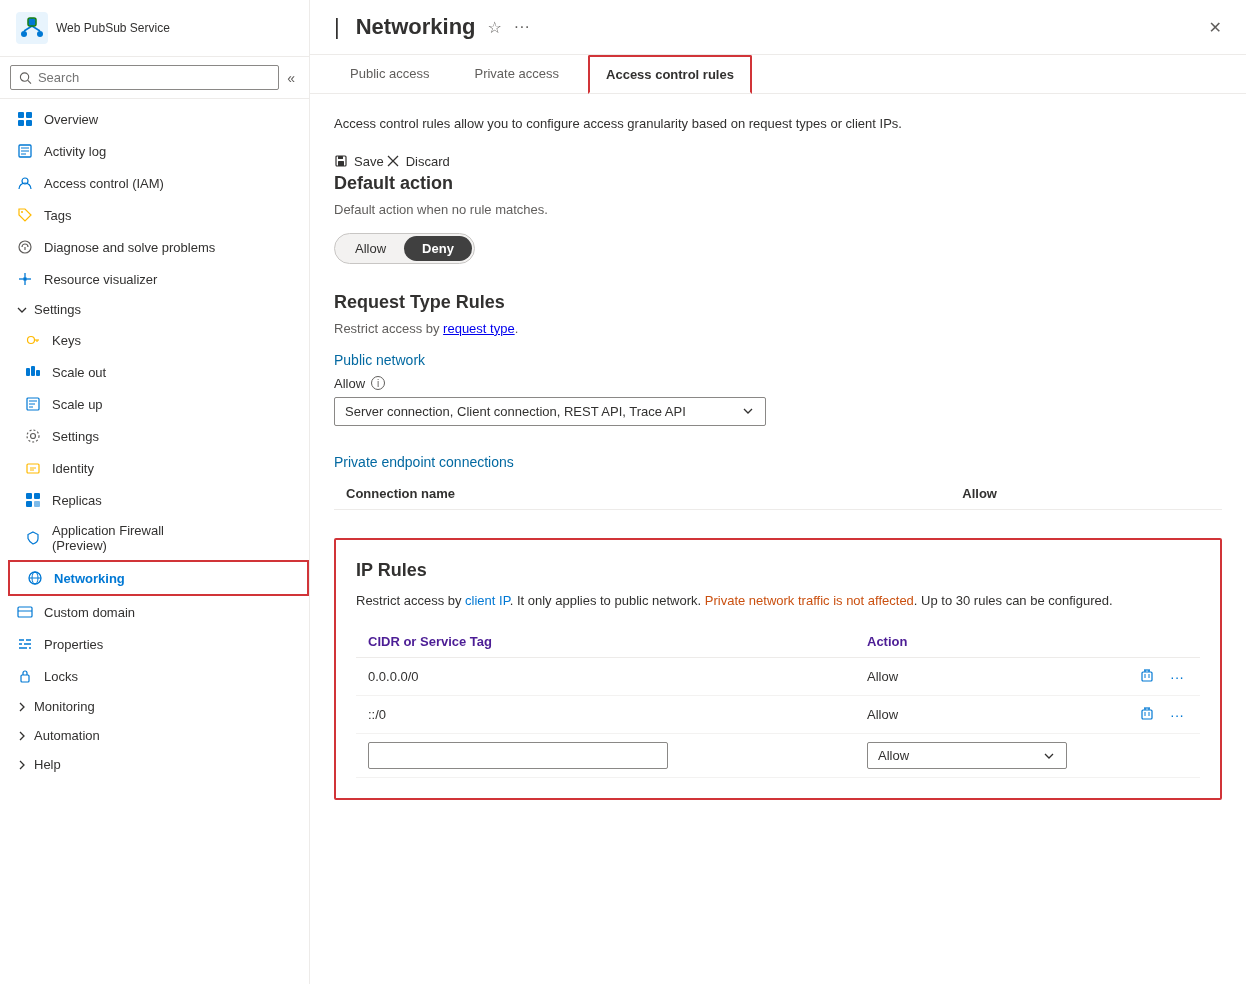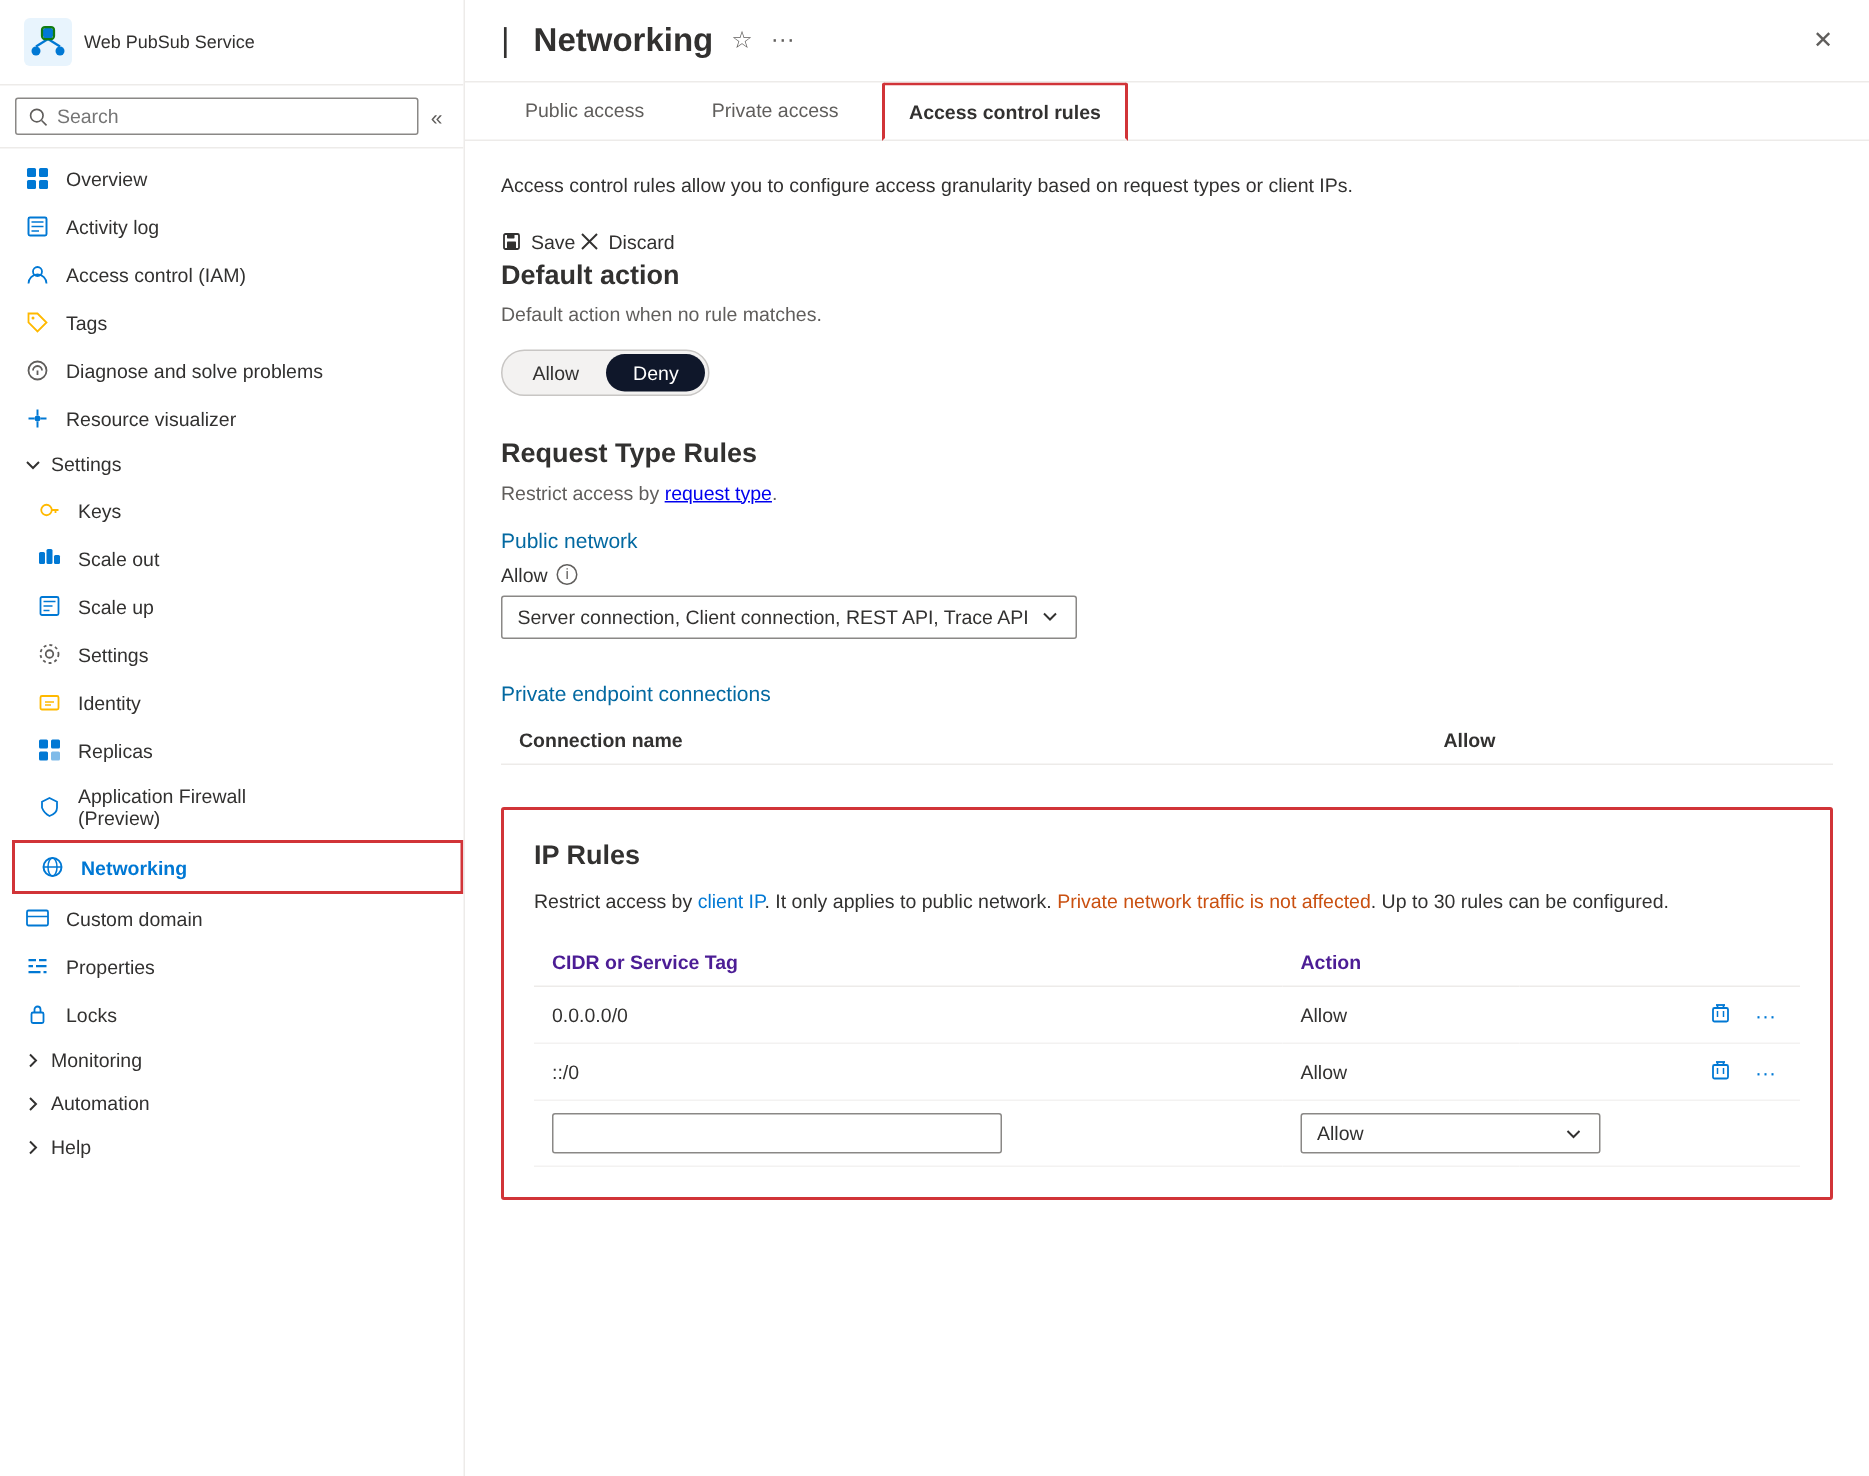--- a/index.html
+++ b/index.html
@@ -213,23 +213,23 @@
     .toggle-option {
       padding: 5px 18px;
       border-radius: 20px;
       cursor: pointer;
       font-size: 13px;
       font-weight: 400;
       color: #323130;
       transition: all 0.15s;
     }
     .toggle-option.selected {
-      background: #0f172a;
+      background: #404040;
       color: #fff;
-      font-weight: 400;
+      font-weight: 700;
     }
 
     .request-section { margin-bottom: 28px; }
     .public-network-label {
       font-size: 14px;
       font-weight: 400;
       color: #0369a1;
       margin-bottom: 8px;
     }
     .allow-label {
@@ -252,21 +252,21 @@
       color: #605e5c;
       cursor: pointer;
     }
     .dropdown-select {
       display: flex;
       align-items: center;
       justify-content: space-between;
       border: 1px solid #8a8886;
       border-radius: 2px;
       padding: 6px 10px;
-      width: 384px;
+      width: 432px;
       background: #fff;
       cursor: pointer;
       font-size: 13px;
       color: #323130;
     }
 
     
     .endpoint-table {
       width: 100%;
       border-collapse: collapse;

